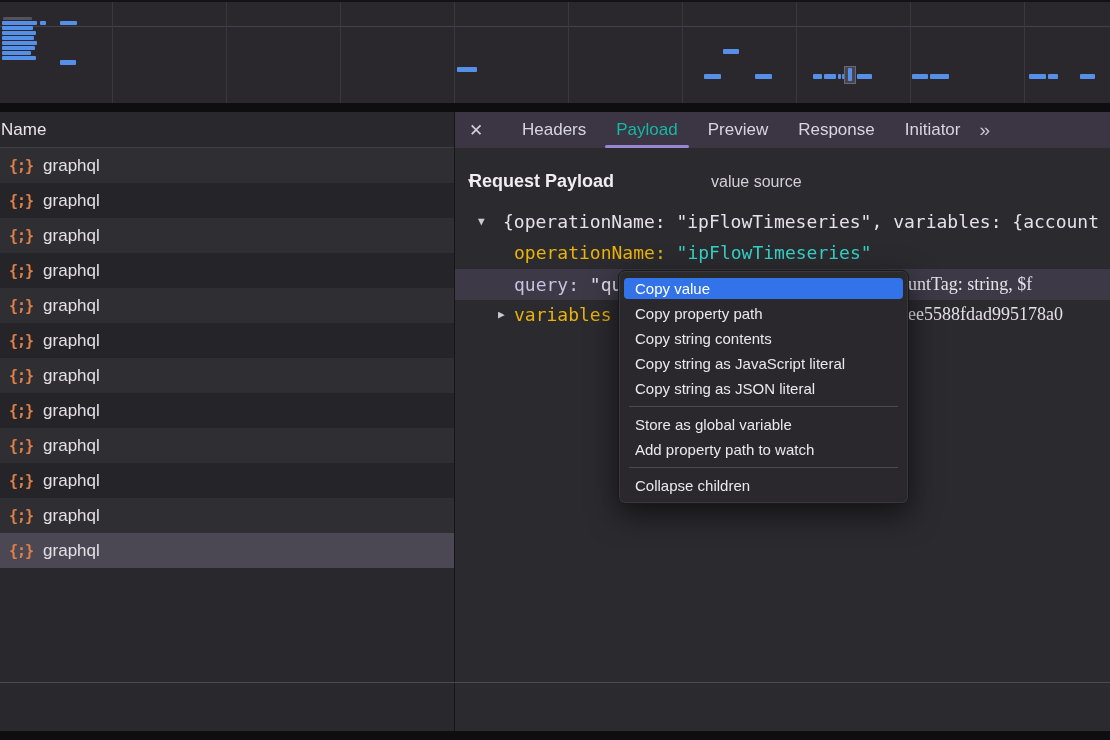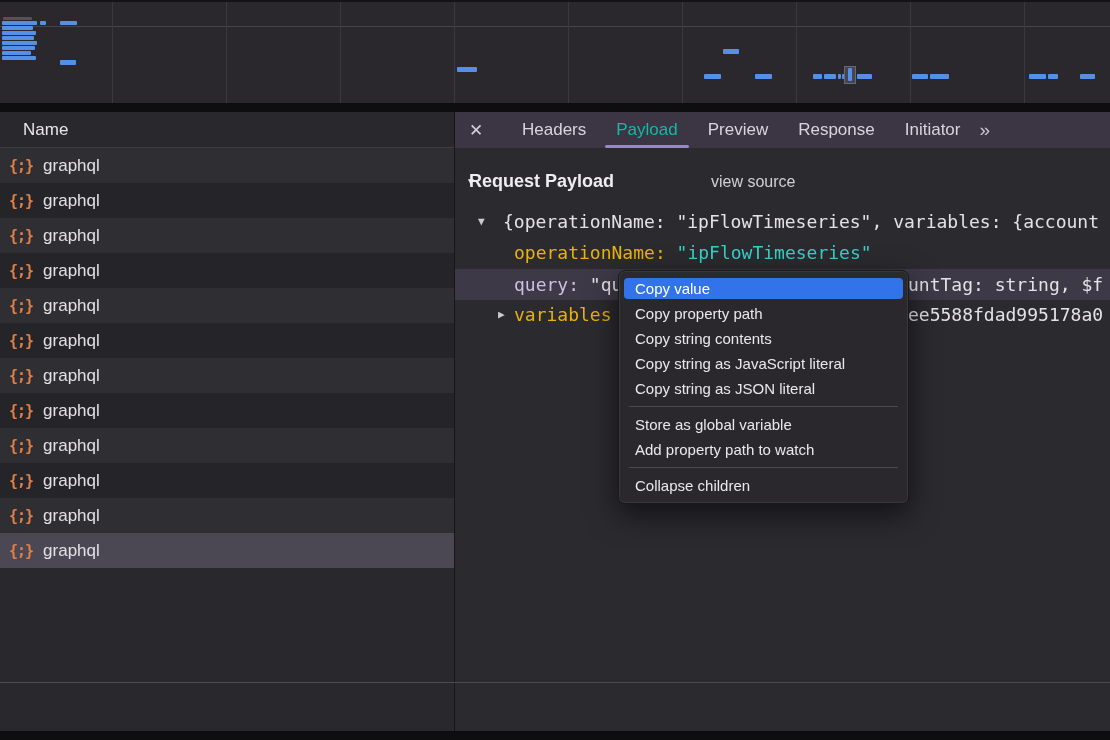--- a/index.html
+++ b/index.html
@@ -14,21 +14,21 @@
   .bar.gray{background:#55525a;}
   .marker-box{position:absolute;background:#47444e;border:1px solid #6b6875;box-sizing:border-box;}
 
   .strip{position:absolute;left:0;width:1110px;background:#0e0d10;}
   #strip-top{top:103px;height:9px;}
   #strip-bottom{top:731px;height:9px;}
   .footer-line{position:absolute;left:0;top:682px;width:1110px;height:1px;background:#4d4b51;z-index:3;}
 
   
   .left-panel{position:absolute;left:0;top:112px;width:454px;height:619px;background:#29282c;border-right:1px solid #161519;box-sizing:content-box;}
-  .table-header{height:35px;line-height:35px;padding-left:23px;color:#e8e6ea;font-size:17px;border-bottom:1px solid #3f3d43;}
+  .table-header{height:35px;line-height:35px;padding-left:1px;color:#e8e6ea;font-size:17px;border-bottom:1px solid #3f3d43;}
   .req-row{height:35px;display:flex;align-items:center;padding-left:9px;font-size:17px;color:#e3e1e6;cursor:default;}
   .req-row.odd{background:#2f2e33;}
   .req-row.even{background:#252429;}
   .req-row.selected{background:#4b4853;}
   .json-icon{color:#e08048;font-family:"DejaVu Sans Mono",monospace;font-weight:bold;
              font-size:15px;letter-spacing:-1px;margin-right:10px;}
 
   
   .right-panel{position:absolute;left:455px;top:112px;width:655px;height:619px;background:#2b2a2f;overflow:hidden;}
   .tab-bar{height:36px;background:#3b3544;display:flex;align-items:center;font-size:17px;color:#d9d5df;}
@@ -49,21 +49,21 @@
   .trow{position:absolute;left:0;right:0;height:31px;line-height:31px;white-space:pre;}
   .trow.selected{background:#3e3947;}
   .tri{position:absolute;font-size:11px;color:#cbc9d0;top:0;line-height:31px;}
   .seg{position:absolute;top:0;white-space:pre;}
   .key{color:#eab308;}
   .key.sel{color:#c9c0e2;text-align:center;}
   .str{color:#35d1c7;}
   #root-tri{left:23px;} #root-text{left:48px;}
   .indent1{left:59px;}
   #vars-tri{left:43px;}
-  .rseg{position:absolute;left:453px;top:0;white-space:pre;}
+  .rseg{position:absolute;left:453px;top:0;white-space:pre;font-family:Liberation Serif, serif;}
 
   
   .context-menu{position:absolute;left:618px;top:270px;width:291px;box-sizing:border-box;
     background:rgba(42,41,44,0.98);border:1px solid #19181b;border-radius:7px;padding:3px 0;
     box-shadow:0 10px 30px rgba(0,0,0,0.6),inset 0 0 0 1px rgba(255,255,255,0.07);z-index:10;}
   .menu-item{height:21px;line-height:21px;margin:4px 5px;padding:0 11px;border-radius:4px;
     font-size:15px;color:#eae8ed;cursor:default;white-space:nowrap;}
   .menu-item.highlighted{background:#3273ea;color:#ffffff;}
   .menu-sep{height:1px;background:#4b494d;margin:7px 10px;}
 </style>
@@ -179,21 +179,21 @@
           <div class="tab">Response</div>
           <div class="tab">Initiator</div>
         </span>
       <div class="overflow-tabs">»</div>
     </div>
 
     <div class="content tree">
       <div class="section-row" style="font-family:'Liberation Sans',sans-serif;">
         <span class="sec-tri">▼</span>
         <span class="sec-title">Request Payload</span>
-        <span class="view-source">view source</span>
+        <span class="view-source">value source</span>
       </div>
 
       <div class="trow" style="top:58px;">
         <span class="tri" id="root-tri">▼</span>
         <span class="seg" id="root-text">{operationName: "ipFlowTimeseries", variables: {account</span>
       </div>
 
       <div class="trow" style="top:89px;">
         <span class="seg indent1"><span class="key">operationName:</span><span class="str"> "ipFlowTimeseries"</span></span>
       </div>

